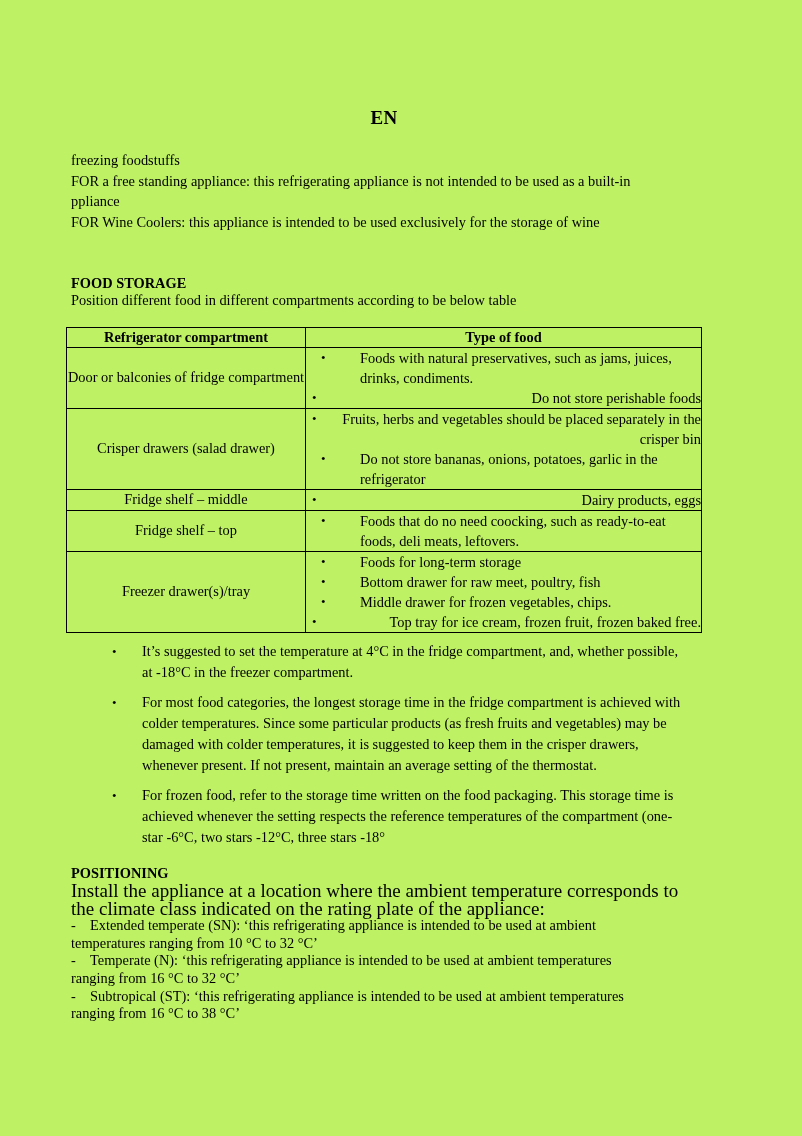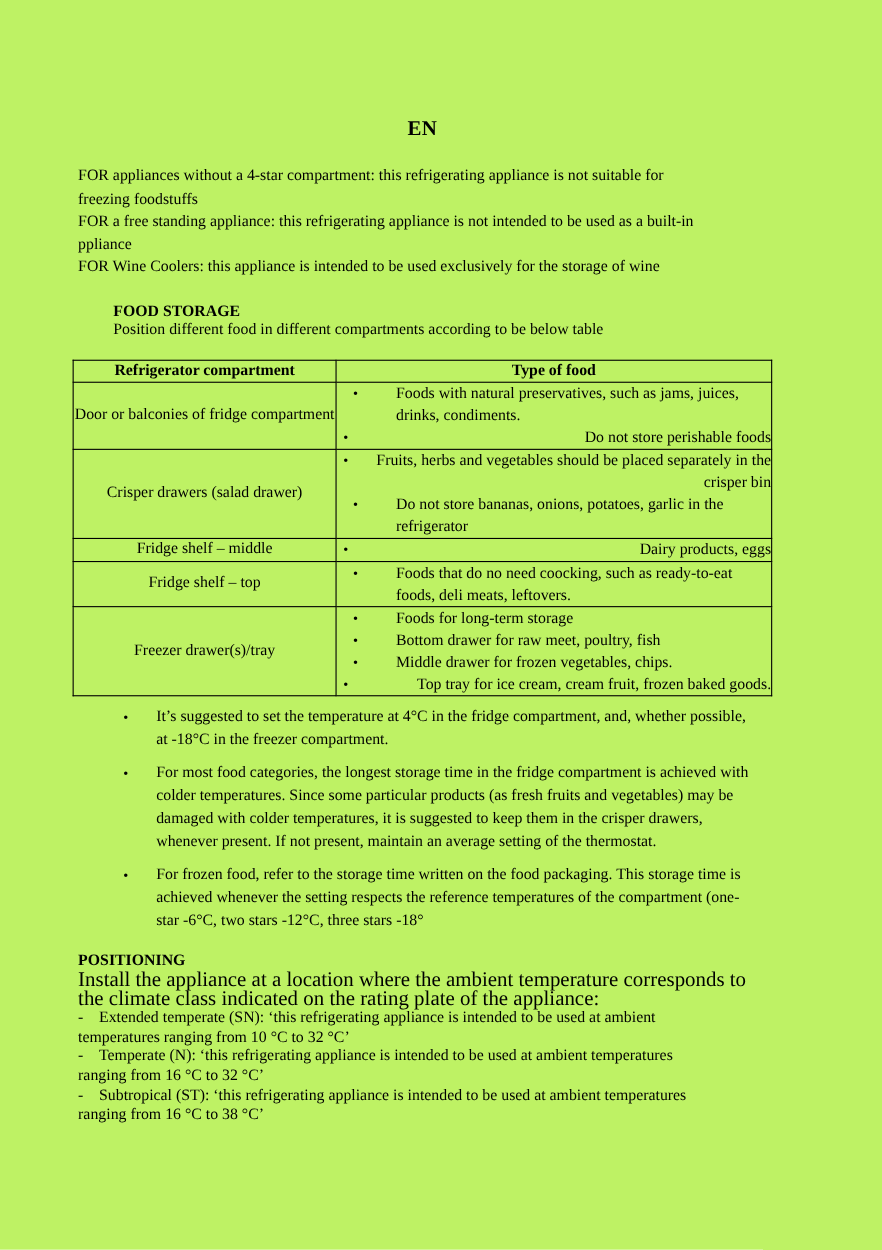--- a/index.html
+++ b/index.html
@@ -65,21 +65,20 @@
   }
   .section-sub {
     font-size: 14.4px;
     line-height: 17px;
   }
   .block-food-storage {
     position: absolute;
     left: 5px;
     top: 275px;
     width: 620px;
-    margin-left: 32px;
   }
 
   
   .tbl-wrap {
     position: absolute;
     left: 0px;
     top: 327px;
     width: 636px;
   }
   table.storage {
@@ -206,21 +205,20 @@
 </style>
 </head>
 <body>
 
 <div class="page">
   <div class="content">
 
     <div class="lang-title">EN</div>
 
     <div class="intro">
-      <p>FOR appliances without a 4-star compartment: this refrigerating appliance is not suitable for</p>
       <p>freezing foodstuffs</p>
       <p>FOR a free standing appliance: this refrigerating appliance is not intended to be used as a built-in</p>
       <p>ppliance</p>
       <p>FOR Wine Coolers: this appliance is intended to be used exclusively for the storage of wine</p>
     </div>
 
     <div class="block-food-storage">
       <div class="section-head">FOOD STORAGE</div>
       <div class="section-sub">Position different food in different compartments according to be below table</div>
     </div>
@@ -306,21 +304,21 @@
                 <li class="wide">
                   <span class="bl">•</span>
                   <span class="txt">Bottom drawer for raw meet, poultry, fish</span>
                 </li>
                 <li class="wide">
                   <span class="bl">•</span>
                   <span class="txt">Middle drawer for frozen vegetables, chips.</span>
                 </li>
                 <li class="tight">
                   <span class="bl">•</span>
-                  <span class="txt">Top tray for ice cream, cream fruit, frozen baked goods.</span>
+                  <span class="txt">Top tray for ice cream, frozen fruit, frozen baked free.</span>
                 </li>
               </ul>
             </td>
           </tr>
         </tbody>
       </table>
     </div>
 
     <div class="tips">
       <ul class="tips-list">

